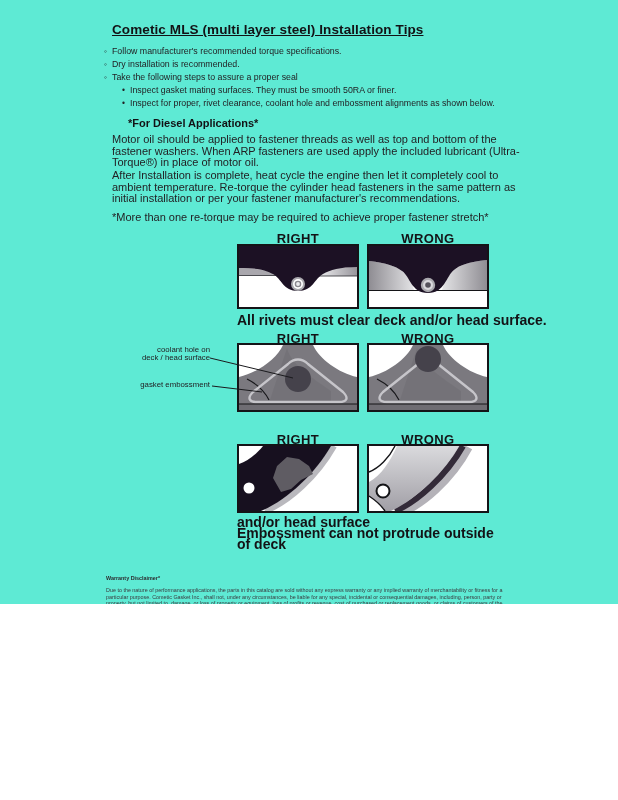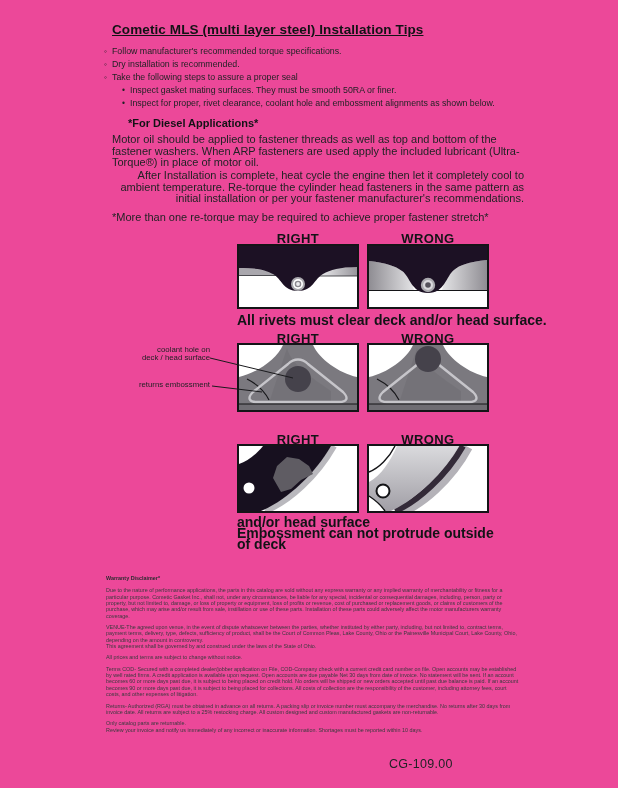--- a/index.html
+++ b/index.html
@@ -1,17 +1,17 @@
 <!DOCTYPE html>
 <html><head>
 <meta charset="utf-8">
 <style>
   html,body{margin:0;padding:0;background:#fff;}
   .page{
-    position:relative;width:618px;height:788px;background:#ec4899;overflow:hidden;
+    position:relative;width:618px;height:604px;background:#5eead4;overflow:hidden;
     font-family:"Liberation Sans","DejaVu Sans",sans-serif;color:#222225;
   }
   .abs{position:absolute;}
   .doc-title{font-size:13.5px;font-weight:bold;color:#121215;text-decoration:underline;letter-spacing:.1px;}
   .bullets{font-size:8.8px;line-height:13px;color:#222225;}
   .b-row{display:flex;}
   .b-marker{width:8px;flex:0 0 8px;font-size:8.5px;}
   .sub .b-marker{width:8px;}
   .sub{margin-left:18px;}
   .sec-head{font-size:11px;font-weight:bold;color:#121215;}
@@ -51,21 +51,21 @@
       <span>Inspect gasket mating surfaces.  They must be smooth 50RA or finer.</span>
     </div>
     <div class="b-row sub">
       <span class="b-marker">•</span>
       <span>Inspect for proper, rivet clearance, coolant hole and embossment alignments as shown below.</span>
     </div>
   </div>
 
   <div class="abs sec-head" style="left:128px;top:117px;">*For Diesel Applications*</div>
   <div class="abs body-p" style="left:112px;top:134px;">Motor oil should be applied to fastener threads as well as top and bottom of the fastener washers. When ARP fasteners are used apply the included lubricant (Ultra-Torque®) in place of motor oil.</div>
-  <div class="abs body-p" style="left:112px;top:170px;text-align:right;">After Installation is complete, heat cycle the engine then let it completely cool to ambient temperature. Re-torque the cylinder head fasteners in the same pattern as initial installation or per your fastener manufacturer's recommendations.</div>
+  <div class="abs body-p" style="left:112px;top:170px;">After Installation is complete, heat cycle the engine then let it completely cool to ambient temperature. Re-torque the cylinder head fasteners in the same pattern as initial installation or per your fastener manufacturer's recommendations.</div>
   <div class="abs body-p" style="left:112px;top:212px;">*More than one re-torque may be required to achieve proper fastener stretch*</div>
 
   <div class="abs rw-label" style="left:237px;top:231px;">RIGHT</div>
   <div class="abs rw-label" style="left:367px;top:231px;">WRONG</div>
 
   <svg class="abs panel" style="left:237px;top:244px;height:65px;" viewBox="0 0 122 65">
     <rect x="1" y="1" width="120" height="63" fill="#ffffff" stroke="#141417" stroke-width="2"></rect>
     <path d="M2,24 C18,24 30,26 38,29 L38,31.5 L2,31.5 Z" fill="#a9a7ad"></path>
     <defs>
       <linearGradient id="g1" x1="0" y1="0" x2="1" y2="0">
@@ -129,21 +129,21 @@
     <path d="M20,59 C12,59 10,55 16,49 L51,21 C57,15 65,15 71,21 L106,49 C112,55 110,59 102,59 Z" fill="none" stroke="#c6c5ca" stroke-width="2.4"></path>
     <circle cx="61" cy="16" r="13" fill="#45424b"></circle>
     <rect x="2" y="61" width="118" height="6" fill="#6f6d73"></rect>
     <line x1="2" y1="61" x2="120" y2="61" stroke="#141417" stroke-width="1"></line>
   </svg>
 
   <div class="abs ann" style="left:108px;top:346px;">
     <div>coolant hole on</div>
     <div>deck / head surface</div>
   </div>
-  <div class="abs ann" style="left:108px;top:381px;">returns embossment</div>
+  <div class="abs ann" style="left:108px;top:381px;">gasket embossment</div>
   <svg class="abs" style="left:205px;top:348px;width:110px;height:50px;" viewBox="0 0 110 50">
     <line x1="5" y1="10" x2="88" y2="30" stroke="#1a1a1d" stroke-width="1"></line>
     <line x1="7" y1="38" x2="57" y2="44" stroke="#1a1a1d" stroke-width="1"></line>
   </svg>
 
 
   <div class="abs rw-label" style="left:237px;top:432px;">RIGHT</div>
   <div class="abs rw-label" style="left:367px;top:432px;">WRONG</div>
 
   <svg class="abs panel" style="left:237px;top:444px;" viewBox="0 0 122 69">

